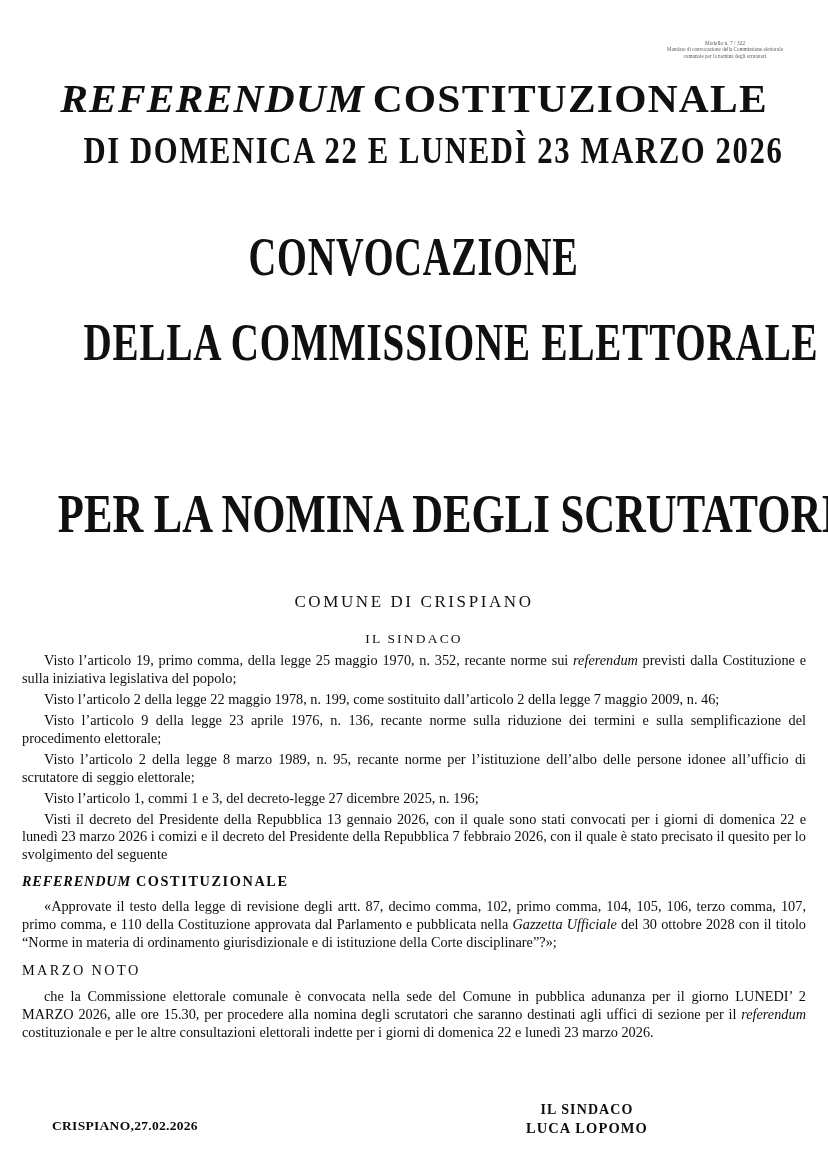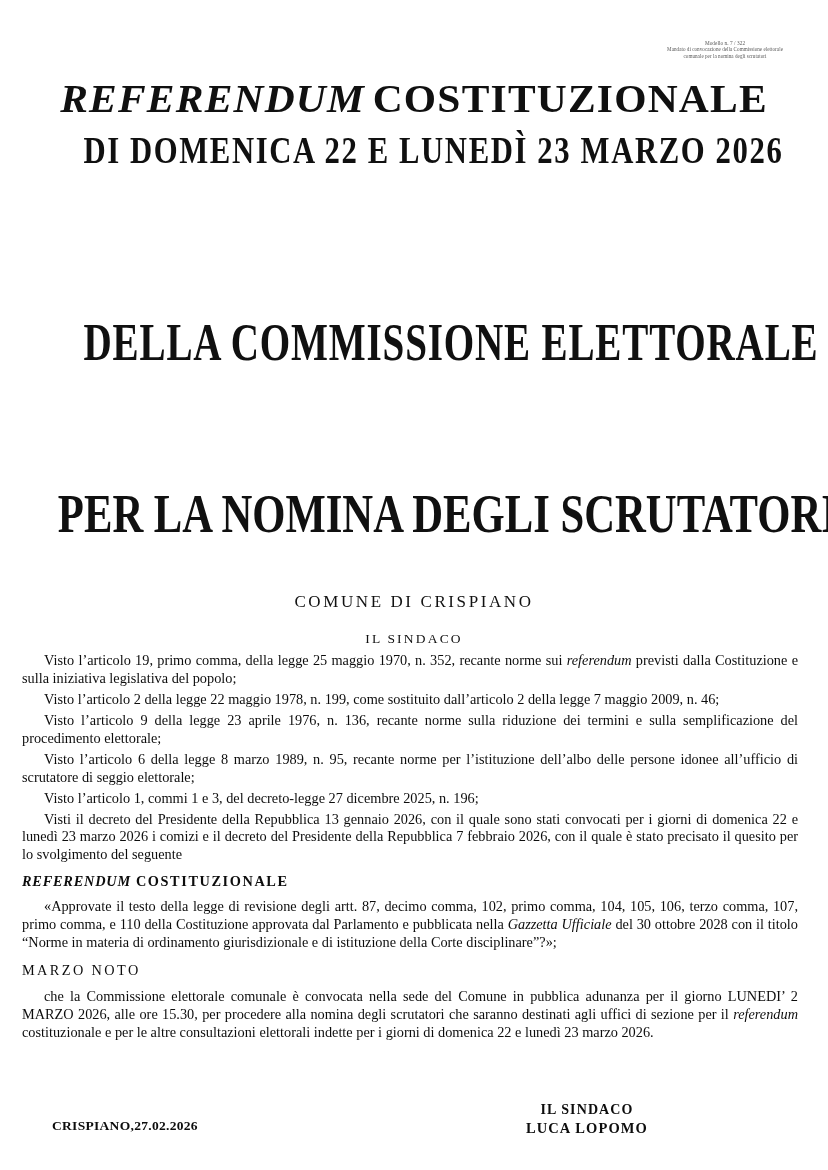--- a/index.html
+++ b/index.html
@@ -152,21 +152,21 @@
   }
 
   
   .body-block {
     position: absolute;
     left: 22px;
     right: 22px;
     top: 652px;
   }
   .body-block p {
-    margin: 0 8px 3px 0;
+    margin: 0 0 3px 0;
     font-size: 14.3px;
     line-height: 1.255;
     text-align: justify;
     text-indent: 22px;
     color: #0d0d0d;
     hyphens: none;
   }
   .body-block i { font-style: italic; }
 
   .h-inline-ref {
@@ -237,38 +237,39 @@
   <div class="model-header">
     <div class="m-line1">Modello n. 7 / 322</div>
     <div>Mandato di convocazione della Commissione elettorale</div>
     <div>comunale per la nomina degli scrutatori</div>
   </div>
 
   <div class="display t-referendum"><span class="ital" style="transform: scaleX(1.0118) scaleY(1);">REFERENDUM</span><span class="up" style="transform: scaleX(1.0118) scaleY(1);">COSTITUZIONALE</span></div>
 
   <div class="display t-date"><span style="transform: scaleX(0.8076) scaleY(1);">DI DOMENICA 22 E LUNEDÌ 23 MARZO 2026</span></div>
 
+  <div class="display t-convocazione"><span style="transform: scaleX(0.7379) scaleY(1.06);">CONVOCAZIONE</span></div>
 
   <div class="display t-commissione"><span style="transform: scaleX(0.8148) scaleY(1.1);">DELLA COMMISSIONE ELETTORALE</span></div>
 
 
   <div class="display t-scrutatori"><span style="transform: scaleX(0.8708) scaleY(1.1);">PER LA NOMINA DEGLI SCRUTATORI</span></div>
 
   <div class="h-comune">COMUNE DI CRISPIANO</div>
   <div class="h-sindaco">IL SINDACO</div>
 
   <div class="body-block">
 
     <p><span>Visto l’articolo 19, primo comma, della legge 25 maggio 1970, n. 352, recante norme sui </span><i>referendum</i><span> previsti dalla Costituzione e sulla iniziativa legislativa del popolo;</span></p>
 
     <p>Visto l’articolo 2 della legge 22 maggio 1978, n. 199, come sostituito dall’articolo 2 della legge 7 maggio 2009, n. 46;</p>
 
     <p>Visto l’articolo 9 della legge 23 aprile 1976, n. 136, recante norme sulla riduzione dei termini e sulla semplificazione del procedimento elettorale;</p>
 
-    <p>Visto l’articolo 6 della legge 8 marzo 1989, n. 95, recante norme per l’istituzione dell’albo delle persone idonee all’ufficio di scrutatore di seggio elettorale;</p>
+    <p>Visto l’articolo 2 della legge 8 marzo 1989, n. 95, recante norme per l’istituzione dell’albo delle persone idonee all’ufficio di scrutatore di seggio elettorale;</p>
 
     <p>Visto l’articolo 1, commi 1 e 3, del decreto-legge 27 dicembre 2025, n. 196;</p>
 
     <p>Visti il decreto del Presidente della Repubblica 13 gennaio 2026, con il quale sono stati convocati per i giorni di domenica 22 e lunedì 23 marzo 2026 i comizi e il decreto del Presidente della Repubblica 7 febbraio 2026, con il quale è stato precisato il quesito per lo svolgimento del seguente</p>
 
     <p class="h-inline-ref"><span class="ri">REFERENDUM</span><span class="rc">COSTITUZIONALE</span></p>
 
     <p><span>«Approvate il testo della legge di revisione degli artt. 87, decimo comma, 102, primo comma, 104, 105, 106, terzo comma, 107, primo comma, e 110 della Costituzione approvata dal Parlamento e pubblicata nella </span><i>Gazzetta Ufficiale</i><span> del 30 ottobre 2028 con il titolo “Norme in materia di ordinamento giurisdizionale e di istituzione della Corte disciplinare”?»;</span></p>
 
     <p class="h-rende">MARZO NOTO</p>

